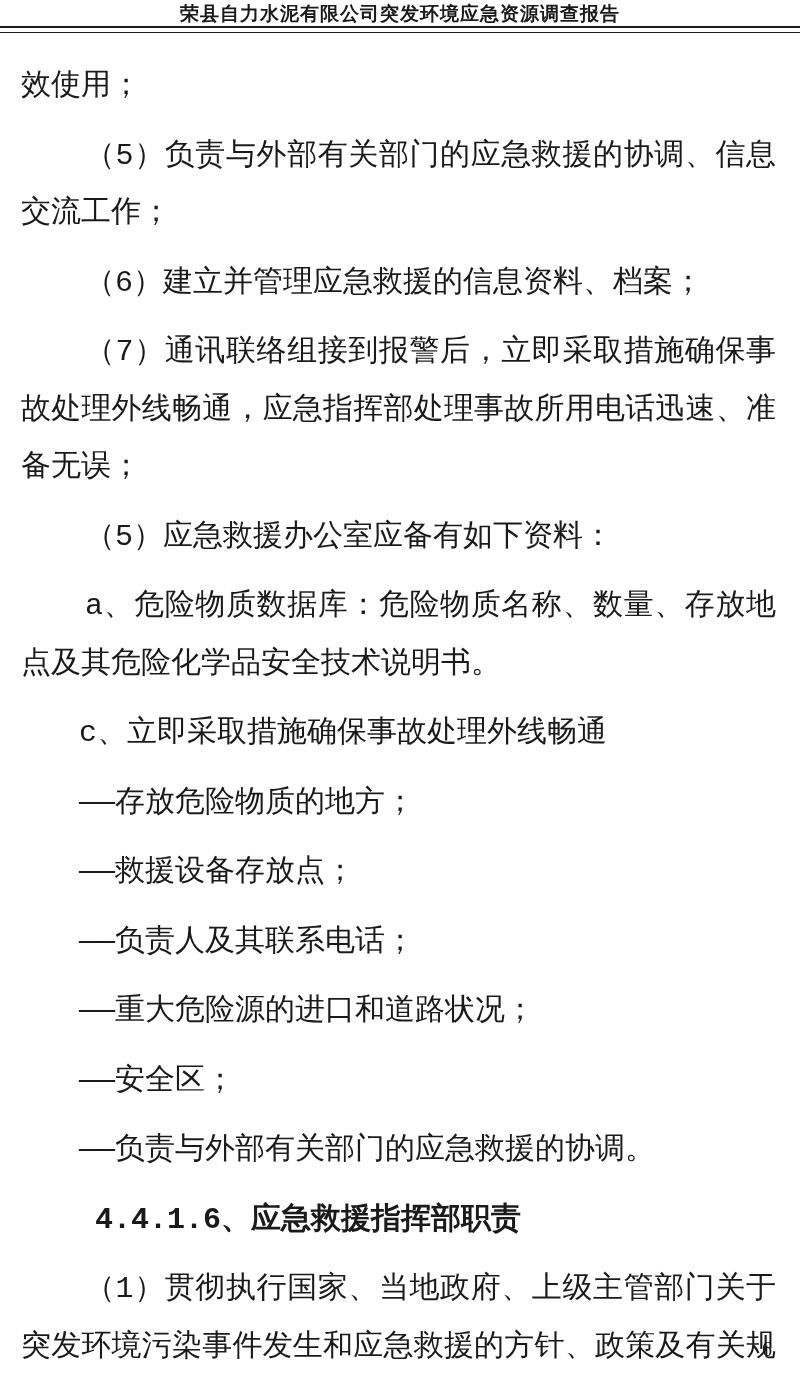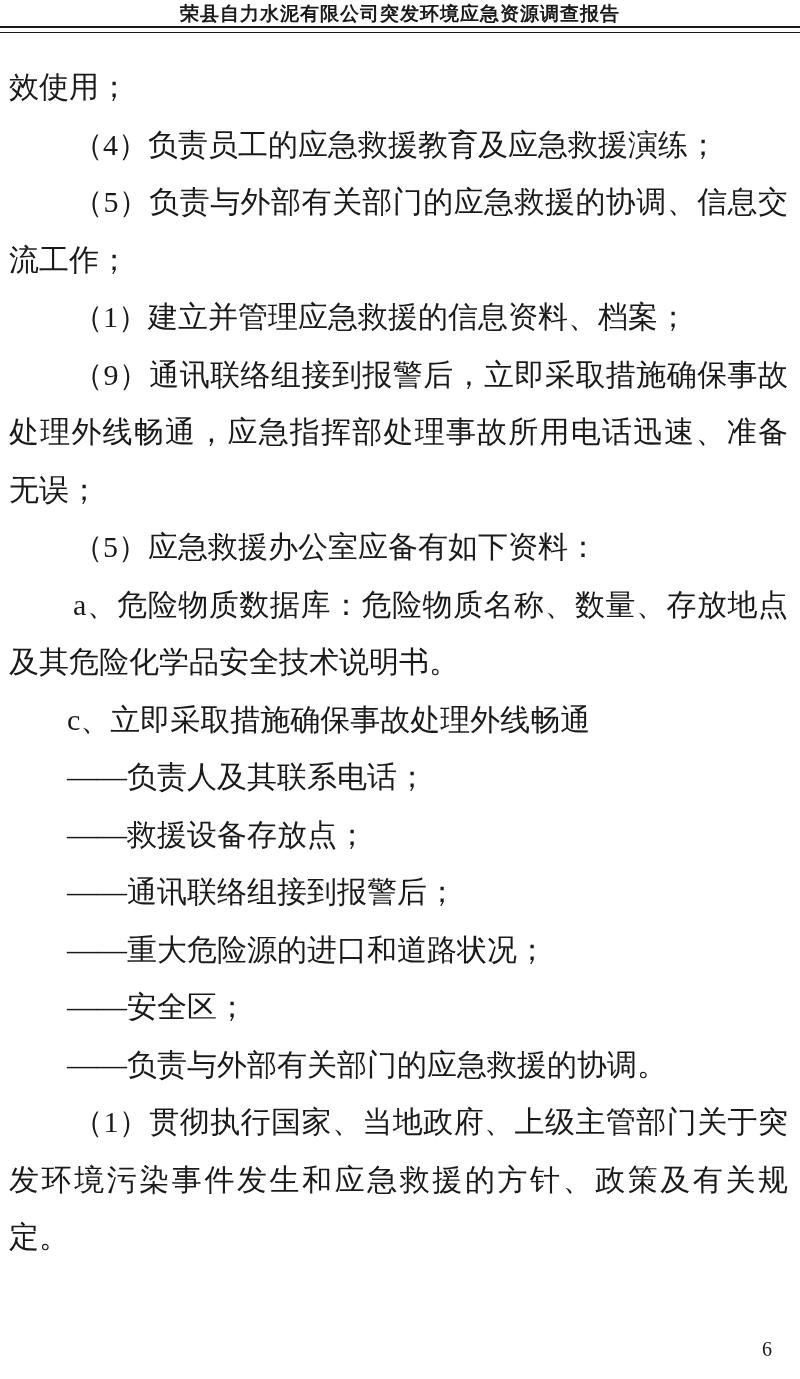--- a/index.html
+++ b/index.html
@@ -42,21 +42,21 @@
   
   .doc-body {
     margin-top: 25px;
     padding: 0 12px 0 9px;
     font-size: 30px;
     line-height: 57.5px;
     text-align: justify;
     text-justify: inter-character;
     color: #1a1a1a;
   }
-  .doc-body p { margin: 0; padding: 0; }
+  .doc-body p { margin: 12px; padding: 0; font-family: Liberation Mono, monospace; }
   .p-flush   { text-indent: 0; }
   .p-indent  { text-indent: 64px; }
   .p-sub     { text-indent: 58px; }
   .p-heading { text-indent: 74px; font-weight: bold; }
 
   
   .page-number {
     position: absolute;
     right: 28px;
     bottom: 20px;
@@ -71,31 +71,31 @@
 <div class="page">
 
   <div class="page-header">
     <div class="header-title">荣县自力水泥有限公司突发环境应急资源调查报告</div>
     <div class="header-rule-thick"></div>
     <div class="header-rule-thin"></div>
   </div>
 
   <div class="doc-body">
     <p class="p-flush">效使用；</p>
-    <p class="p-indent">（4）负责员工的应急救援教育及应急救援演练；</p>
     <p class="p-indent">（5）负责与外部有关部门的应急救援的协调、信息交流工作；</p>
-    <p class="p-indent">（1）建立并管理应急救援的信息资料、档案；</p>
-    <p class="p-indent">（9）通讯联络组接到报警后，立即采取措施确保事故处理外线畅通，应急指挥部处理事故所用电话迅速、准备无误；</p>
+    <p class="p-indent">（6）建立并管理应急救援的信息资料、档案；</p>
+    <p class="p-indent">（7）通讯联络组接到报警后，立即采取措施确保事故处理外线畅通，应急指挥部处理事故所用电话迅速、准备无误；</p>
     <p class="p-indent">（5）应急救援办公室应备有如下资料：</p>
     <p class="p-indent">a、危险物质数据库：危险物质名称、数量、存放地点及其危险化学品安全技术说明书。</p>
     <p class="p-sub">c、立即采取措施确保事故处理外线畅通</p>
+    <p class="p-sub">——存放危险物质的地方；</p>
+    <p class="p-sub">——救援设备存放点；</p>
     <p class="p-sub">——负责人及其联系电话；</p>
-    <p class="p-sub">——救援设备存放点；</p>
-    <p class="p-sub">——通讯联络组接到报警后；</p>
     <p class="p-sub">——重大危险源的进口和道路状况；</p>
     <p class="p-sub">——安全区；</p>
     <p class="p-sub">——负责与外部有关部门的应急救援的协调。</p>
+    <p class="p-heading">4.4.1.6、应急救援指挥部职责</p>
     <p class="p-indent">（1）贯彻执行国家、当地政府、上级主管部门关于突发环境污染事件发生和应急救援的方针、政策及有关规定。</p>
   </div>
 
   <div class="page-number">6</div>
 
 </div>
 
 </body></html>

